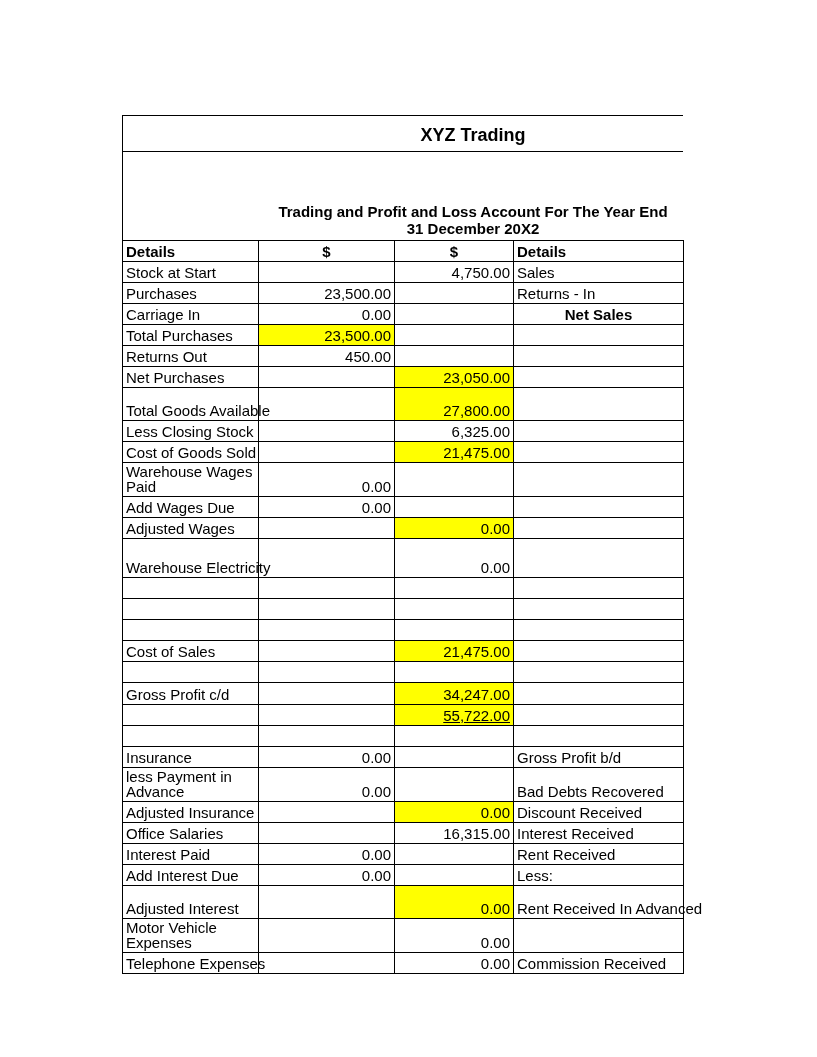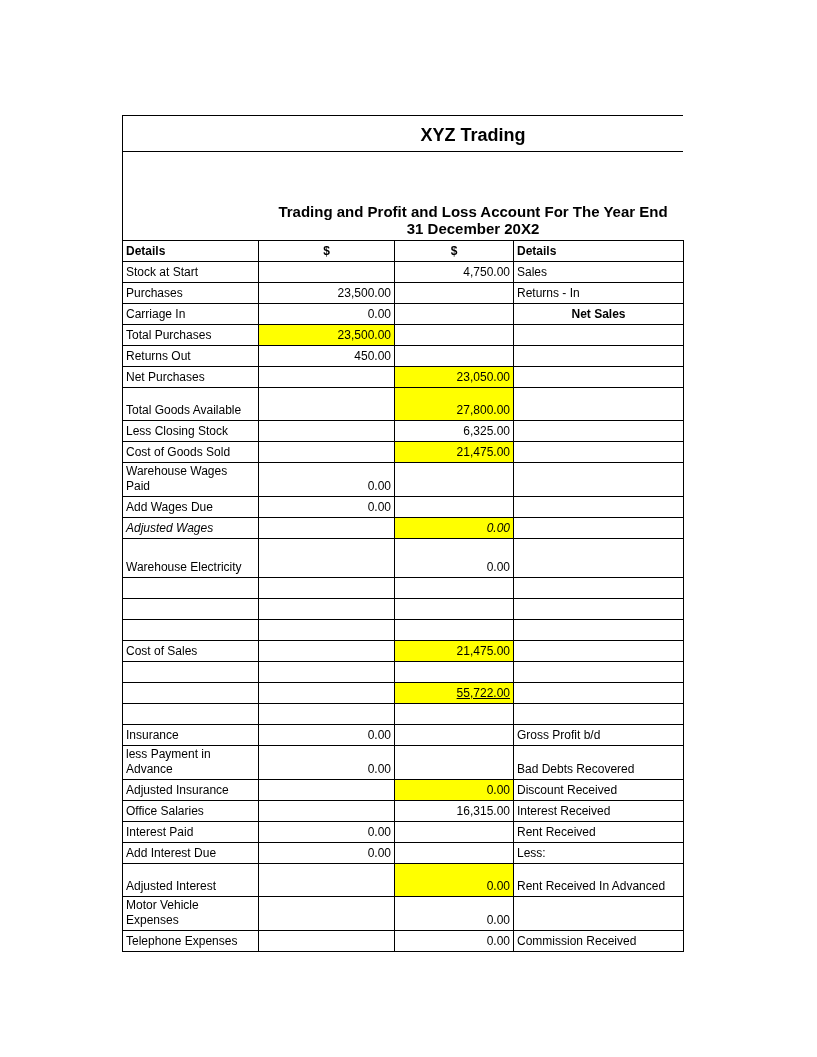--- a/index.html
+++ b/index.html
@@ -30,21 +30,21 @@
     position: relative;
   }
   .heading-text {
     position: absolute; bottom: 3px; left: 0; width: 700px;
     text-align: center; font-weight: bold; font-size: 15px;
     line-height: 17px; white-space: nowrap;
   }
 
   table.acct {
     border-collapse: collapse; table-layout: fixed;
-    width: 561px; font-size: 12px;
+    width: 561px; font-size: 15px;
   }
   table.acct td {
     border: 1px solid #000;
     vertical-align: bottom;
     padding: 1px 3px 2px 3px;
     line-height: 15px;
     overflow: visible;
   }
   td.col1, td.col4 { white-space: nowrap; }
   td.col4 { overflow: hidden; }
@@ -147,21 +147,21 @@
           <td class="col2 num">0.00</td>
           <td class="col3 num"></td>
           <td class="col4"></td>
         </tr>
         <tr style="height: 21px;">
           <td class="col1">Add Wages Due</td>
           <td class="col2 num">0.00</td>
           <td class="col3 num"></td>
           <td class="col4"></td>
         </tr>
-        <tr style="height: 21px; font-style: italic;">
+        <tr style="height: 21px;">
           <td class="col1 ind">Adjusted Wages</td>
           <td class="col2 num"></td>
           <td class="col3 num yellow">0.00</td>
           <td class="col4"></td>
         </tr>
         <tr style="height: 39px;">
           <td class="col1">Warehouse Electricity</td>
           <td class="col2 num"></td>
           <td class="col3 num">0.00</td>
           <td class="col4"></td>
@@ -187,20 +187,26 @@
         <tr style="height: 21px;">
           <td class="col1 ind">Cost of Sales</td>
           <td class="col2 num"></td>
           <td class="col3 num yellow">21,475.00</td>
           <td class="col4"></td>
         </tr>
         <tr style="height: 21px;">
           <td class="col1"></td>
           <td class="col2 num"></td>
           <td class="col3 num"></td>
+          <td class="col4"></td>
+        </tr>
+        <tr style="height: 22px;">
+          <td class="col1">Gross Profit c/d</td>
+          <td class="col2 num"></td>
+          <td class="col3 num yellow">34,247.00</td>
           <td class="col4"></td>
         </tr>
         <tr style="height: 21px;">
           <td class="col1"></td>
           <td class="col2 num"></td>
           <td class="col3 num yellow u">55,722.00</td>
           <td class="col4"></td>
         </tr>
         <tr style="height: 21px;">
           <td class="col1"></td>

